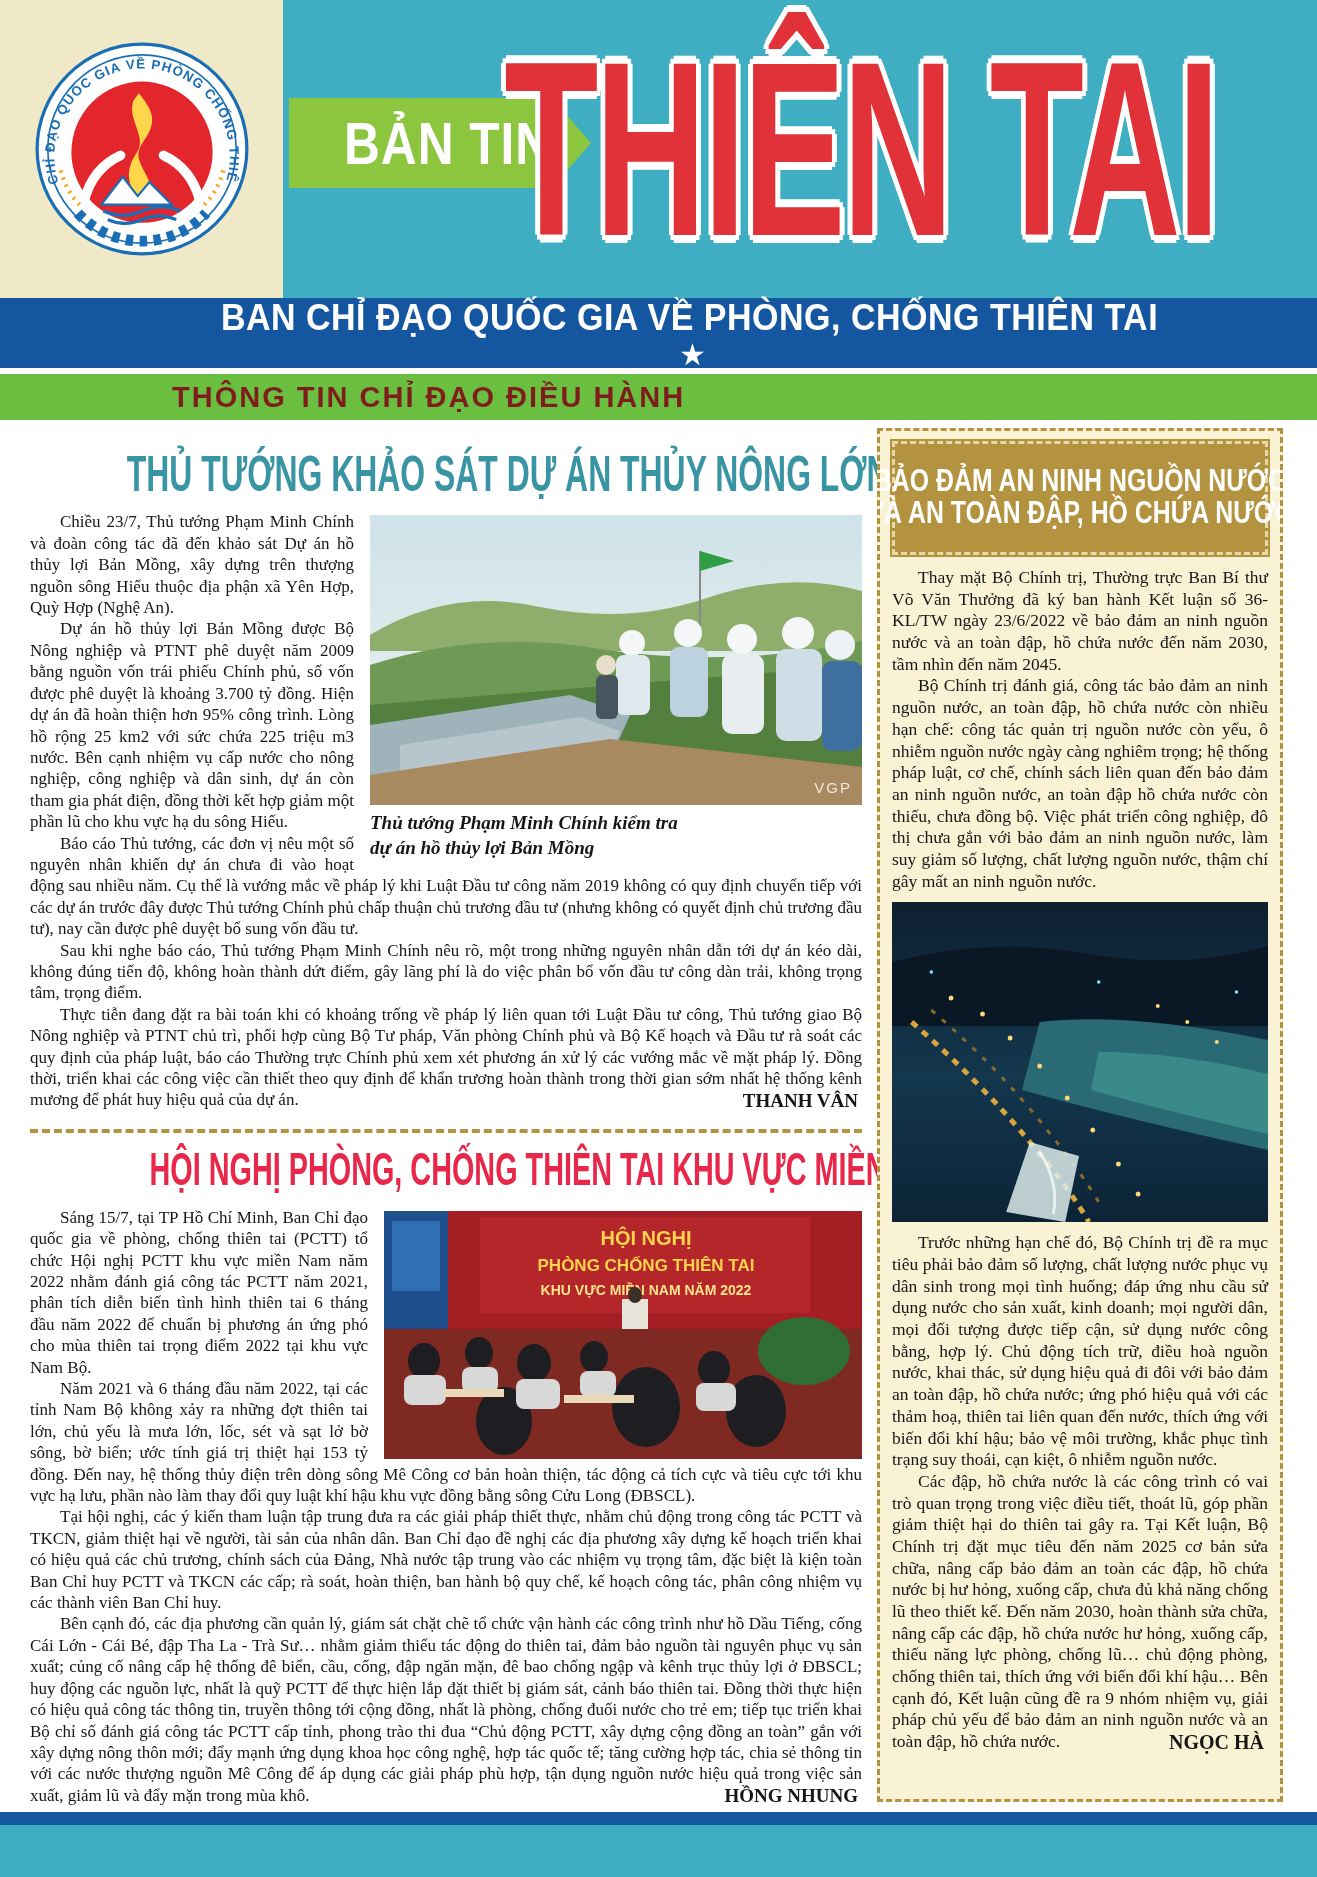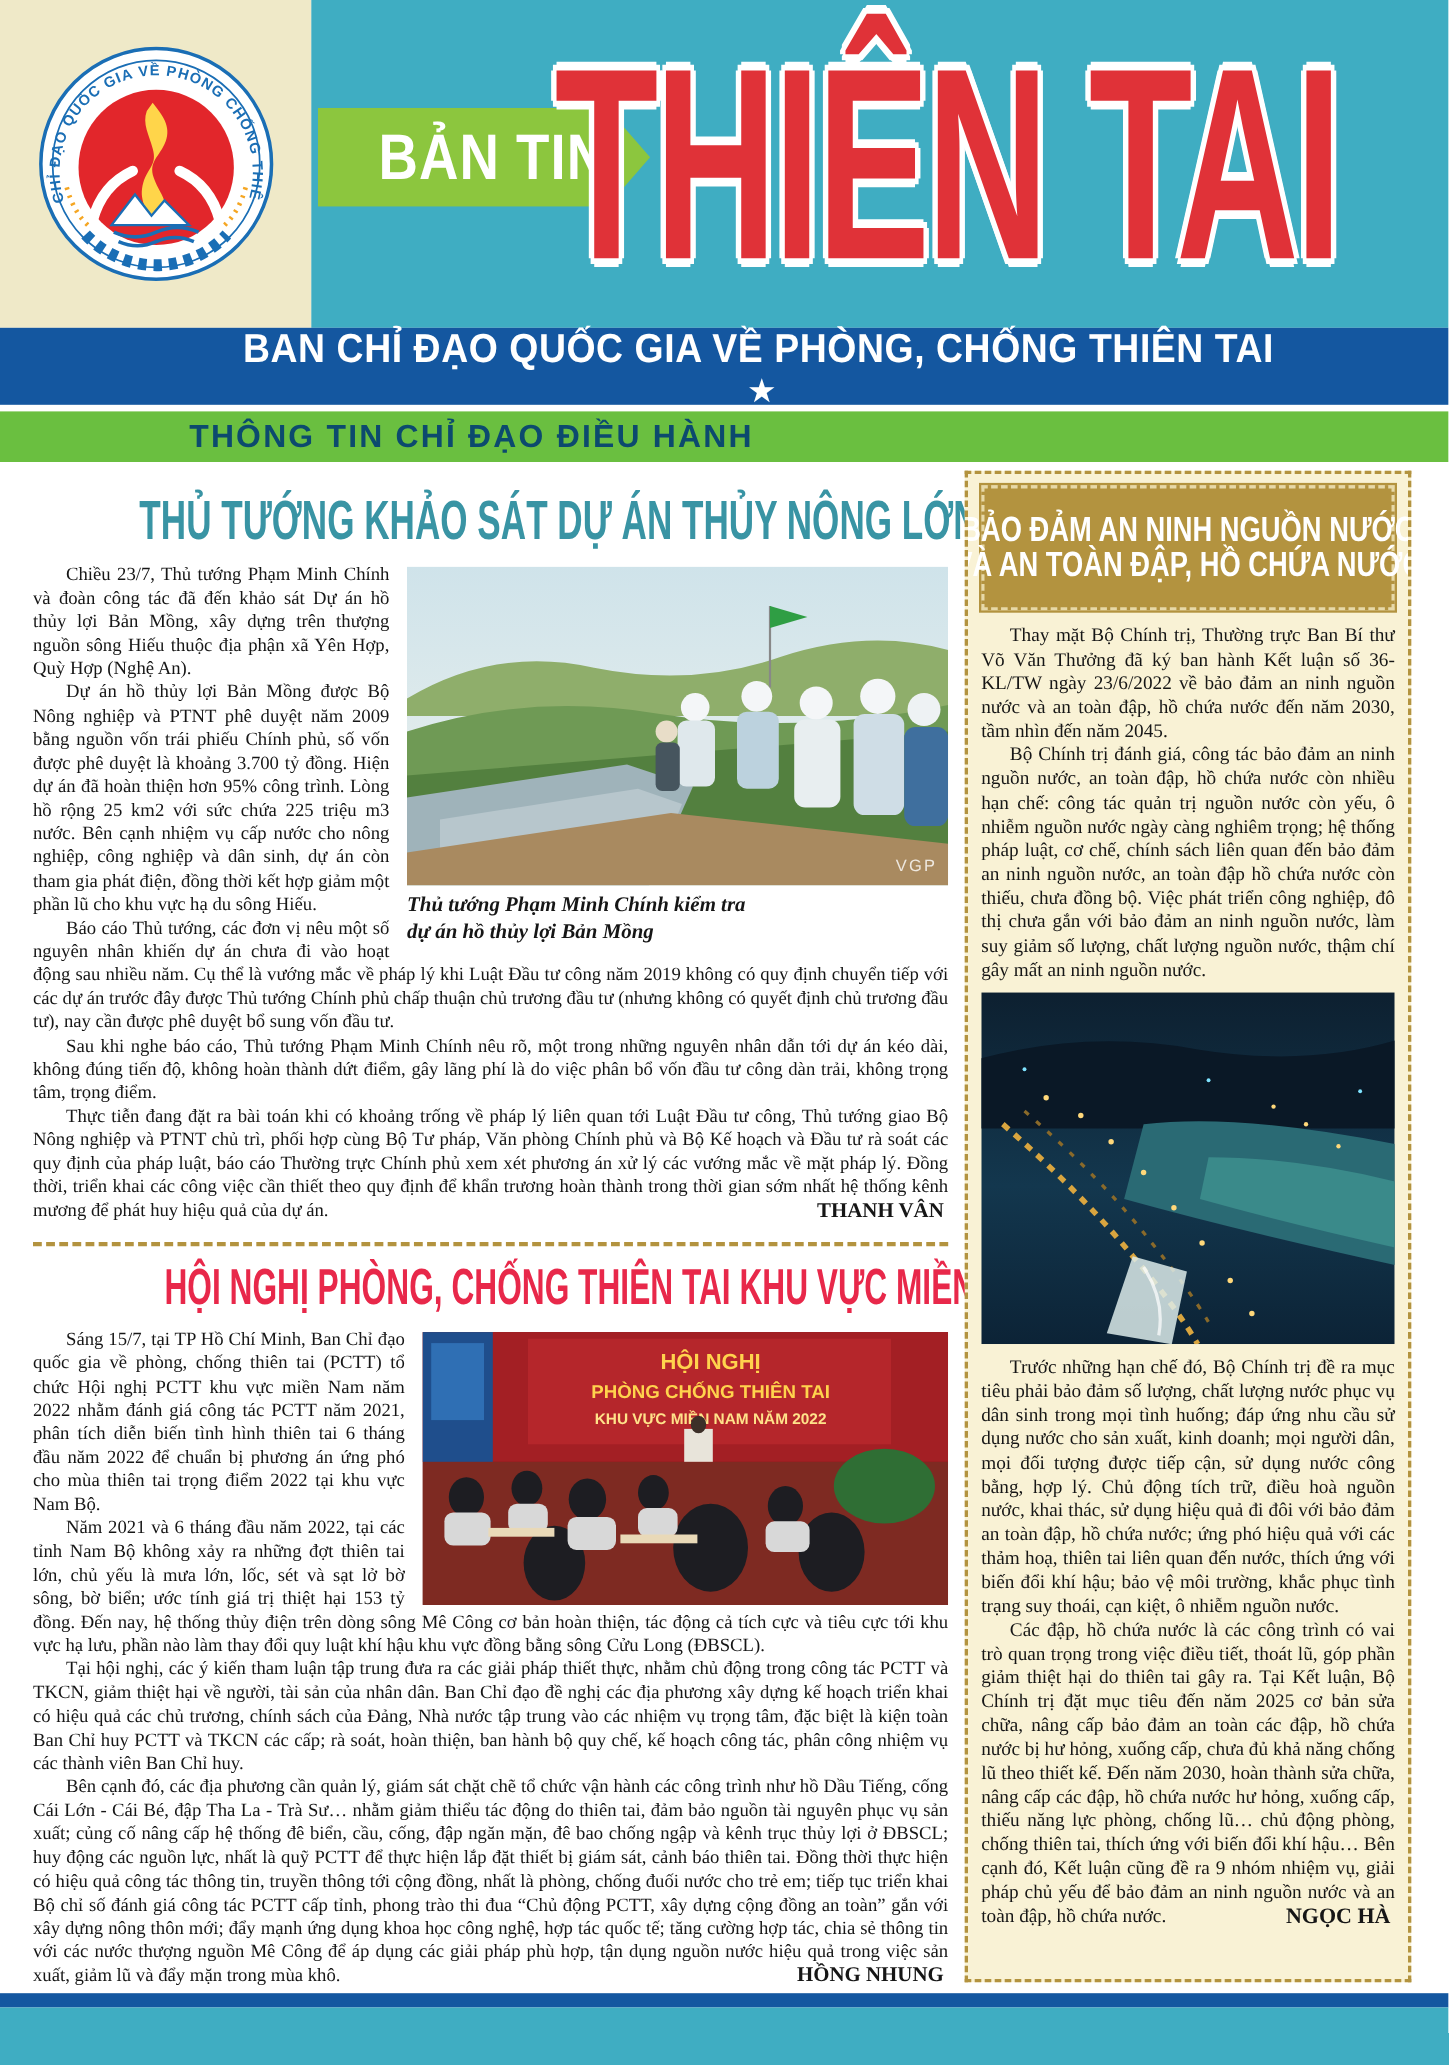--- a/index.html
+++ b/index.html
@@ -32,21 +32,21 @@
 
   
   .org-bar{position:absolute;left:0;top:298px;width:1317px;height:70px;background:var(--blue);
     display:flex;align-items:center;padding-left:62px;box-sizing:border-box;color:#fff;
     font-family:"Liberation Sans",sans-serif;flex-direction:column;}
   .org-bar .org-text{font-size:34px;font-weight:bold;letter-spacing:0.5px;display:inline-block;transform:scaleY(1.08);}
   .org-bar .star{font-size:30px;margin:0 30px 0 36px;}
   .org-bar .issue{font-size:47px;font-weight:bold;letter-spacing:1px;display:inline-block;transform:scaleY(1.2);}
   .section-bar{position:absolute;left:0;top:374px;width:1317px;height:46px;background:var(--green);
     display:flex;align-items:center;}
-  .section-bar span{margin-left:172px;color:#0c4a6e;font-family:"Liberation Sans",sans-serif;
+  .section-bar span{margin-left:172px;color:#7f1d1d;font-family:"Liberation Sans",sans-serif;
     font-weight:bold;font-size:29px;letter-spacing:2px;}
 
   
   .left-col{position:absolute;left:30px;top:424px;width:832px;}
   .headline{text-align:center;overflow:visible;font-family:"Liberation Sans",sans-serif;font-weight:bold;}
   .headline span{display:inline-block;white-space:nowrap;}
   .headline1{height:58px;line-height:58px;margin-bottom:8px;color:var(--headline-teal);}
   .headline1 span{font-size:38px;transform:scale(0.84,1.32);}
   .headline2{height:54px;line-height:54px;margin:4px 0 10px;color:var(--headline-red);}
   .headline2 span{font-size:36px;transform:scale(0.80,1.28);}

